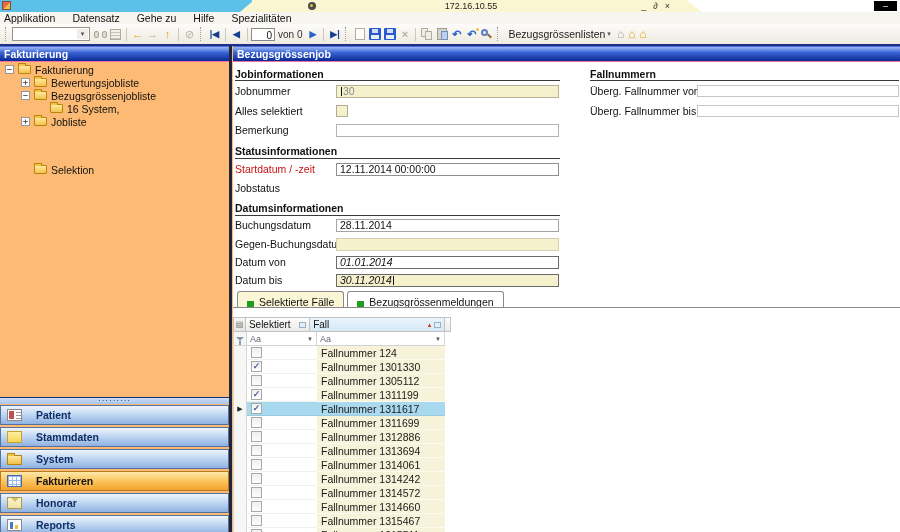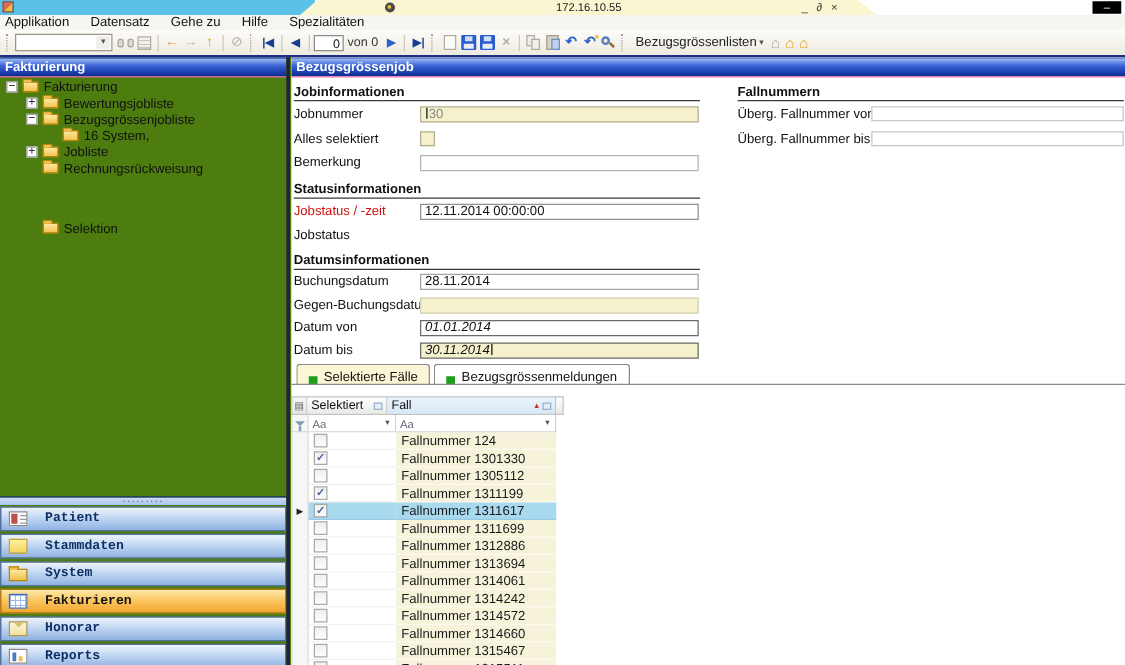--- a/index.html
+++ b/index.html
@@ -1,16 +1,16 @@
 <!DOCTYPE html>
 <html><head>
 <meta charset="utf-8">
 <style>
   html,body{margin:0;padding:0;}
-  .screen{position:relative;width:900px;height:532px;background:#4d7c0f;overflow:hidden;
+  .screen{position:relative;width:900px;height:532px;background:#fdba74;overflow:hidden;
           font-family:"Liberation Sans",sans-serif;color:#111;}
 
   
   .titlebar{position:absolute;left:0;top:0;width:900px;height:12px;background:#fff;}
   .tb-blue{position:absolute;left:0;top:0;width:252px;height:12px;background:#5bc1e8;}
   .app-icon{position:absolute;left:2px;top:1px;width:9px;height:9px;border:1px solid #8a4a3a;
             background:linear-gradient(135deg,#e06a4a 55%,#f0c040 55%);box-sizing:border-box;}
   .tb-tab{position:absolute;left:240px;top:0;width:462px;height:12px;background:#fbf6d2;
           clip-path:polygon(14px 0,calc(100% - 16px) 0,100% 100%,0 100%);}
   .tab-icon{position:absolute;left:68px;top:2px;width:8px;height:8px;border-radius:50%;background:#4a4a4a;}
@@ -89,21 +89,21 @@
           border:1px solid #b8860b;border-radius:1px;position:relative;margin-right:4px;box-sizing:border-box;}
   .folder::before{content:"";position:absolute;top:-3px;left:-1px;width:6px;height:2px;background:#f2c14e;
           border:1px solid #b8860b;border-bottom:none;border-radius:1px 1px 0 0;}
 
   
   .splitter{position:absolute;left:0;top:397px;width:229px;height:7px;border-top:1px solid #16307a;
             background:linear-gradient(#cfdef5,#a9c4ea);text-align:center;font-size:8px;line-height:5px;
             color:#1a3a7a;letter-spacing:1px;box-sizing:border-box;}
   .nav{position:absolute;left:0;top:405px;width:229px;}
   .nav-btn{position:relative;height:20px;margin-bottom:2px;border:1px solid #54719f;box-sizing:border-box;
-           background:linear-gradient(#eef4fc,#c2d8f2 45%,#8fb2e2);display:flex;align-items:center;font-family:Liberation Mono, monospace;}
+           background:linear-gradient(#eef4fc,#c2d8f2 45%,#8fb2e2);display:flex;align-items:center;}
   .nav-btn.active{background:linear-gradient(#fde9a8,#fbc45c 50%,#f2a42e);border-color:#b87c1e;}
   .nav-label{font-size:10.5px;font-weight:bold;color:#0e2f66;margin-left:14px;}
   .nav-btn.active .nav-label{color:#141414;}
   .nav-ico{flex:none;width:15px;height:12px;margin-left:6px;box-sizing:border-box;position:relative;}
   .patient-icon{background:#fff;border:1px solid #8a8a8a;}
   .patient-icon::before{content:"";position:absolute;left:1px;top:1px;width:5px;height:8px;background:#c0504e;}
   .patient-icon::after{content:"";position:absolute;left:8px;top:2px;width:5px;height:1px;background:#999;box-shadow:0 3px 0 #999,0 6px 0 #999;}
   .note-icon{background:linear-gradient(#fef0a0,#f5d45e);border:1px solid #c8a428;}
   .folder-icon{background:linear-gradient(#ffe9a0,#f0be4a);border:1px solid #b8860b;height:10px;margin-top:2px;}
   .folder-icon::before{content:"";position:absolute;top:-3px;left:-1px;width:6px;height:2px;background:#f0be4a;border:1px solid #b8860b;border-bottom:none;}
@@ -293,25 +293,20 @@
       <div class="tree-row" style="padding-left: 37px;">
         <span class="exp-spacer"></span>
         <span class="folder"></span>
         <span class="tree-label">16 System,</span>
       </div>
       <div class="tree-row" style="padding-left: 21px;">
         <span class="expander">+</span>
         <span class="folder"></span>
         <span class="tree-label">Jobliste</span>
       </div>
-      <div class="tree-row" style="padding-left: 21px;">
-        <span class="exp-spacer"></span>
-        <span class="folder"></span>
-        <span class="tree-label">Rechnungsrückweisung</span>
-      </div>
       <div class="tree-row" style="padding-left: 21px; margin-top: 35px;">
         <span class="exp-spacer"></span>
         <span class="folder"></span>
         <span class="tree-label">Selektion</span>
       </div>
     </div>
   <div class="splitter">·········</div>
   <div class="nav">
       <div class="nav-btn">
         <span class="nav-ico patient-icon"></span>
@@ -355,21 +350,21 @@
 
     <span class="shead rcol" style="top:22px">Fallnummern</span>
     <div class="hline" style="top:34px;left:357px;width:309px"></div>
     <span class="flabel rcol" style="top:39px">Überg. Fallnummer von</span>
     <div class="fld rcol" style="top:39px"></div>
     <span class="flabel rcol" style="top:59px">Überg. Fallnummer bis</span>
     <div class="fld rcol" style="top:59px"></div>
 
     <span class="shead" style="top:99px">Statusinformationen</span>
     <div class="hline" style="top:112px;left:2px;width:325px"></div>
-    <span class="flabel red" style="top:117px">Jobstatus / -zeit</span>
+    <span class="flabel red" style="top:117px">Startdatum / -zeit</span>
     <div class="fld" style="top:117px;border-color:#909090">12.11.2014 00:00:00</div>
     <span class="flabel" style="top:136px">Jobstatus</span>
 
     <span class="shead" style="top:156px">Datumsinformationen</span>
     <div class="hline" style="top:169px;left:2px;width:325px"></div>
     <span class="flabel" style="top:173px">Buchungsdatum</span>
     <div class="fld" style="top:173px;border-color:#a4a4a4">28.11.2014</div>
     <span class="flabel" style="top:192px">Gegen-Buchungsdatum</span>
     <div class="fld softcream" style="top:192px"></div>
     <span class="flabel" style="top:210px">Datum von</span>

